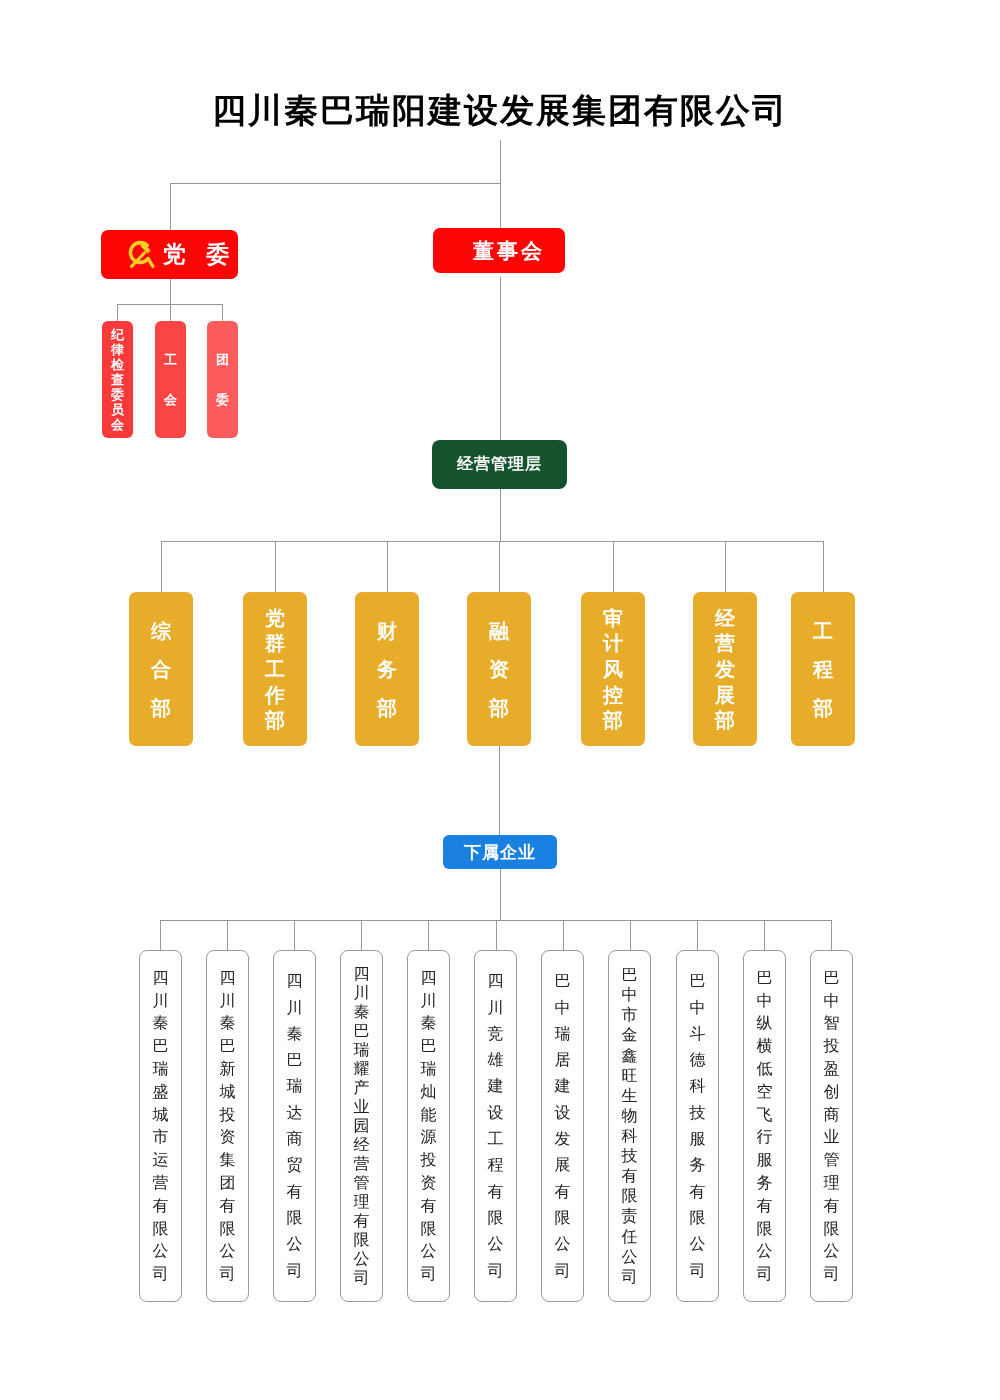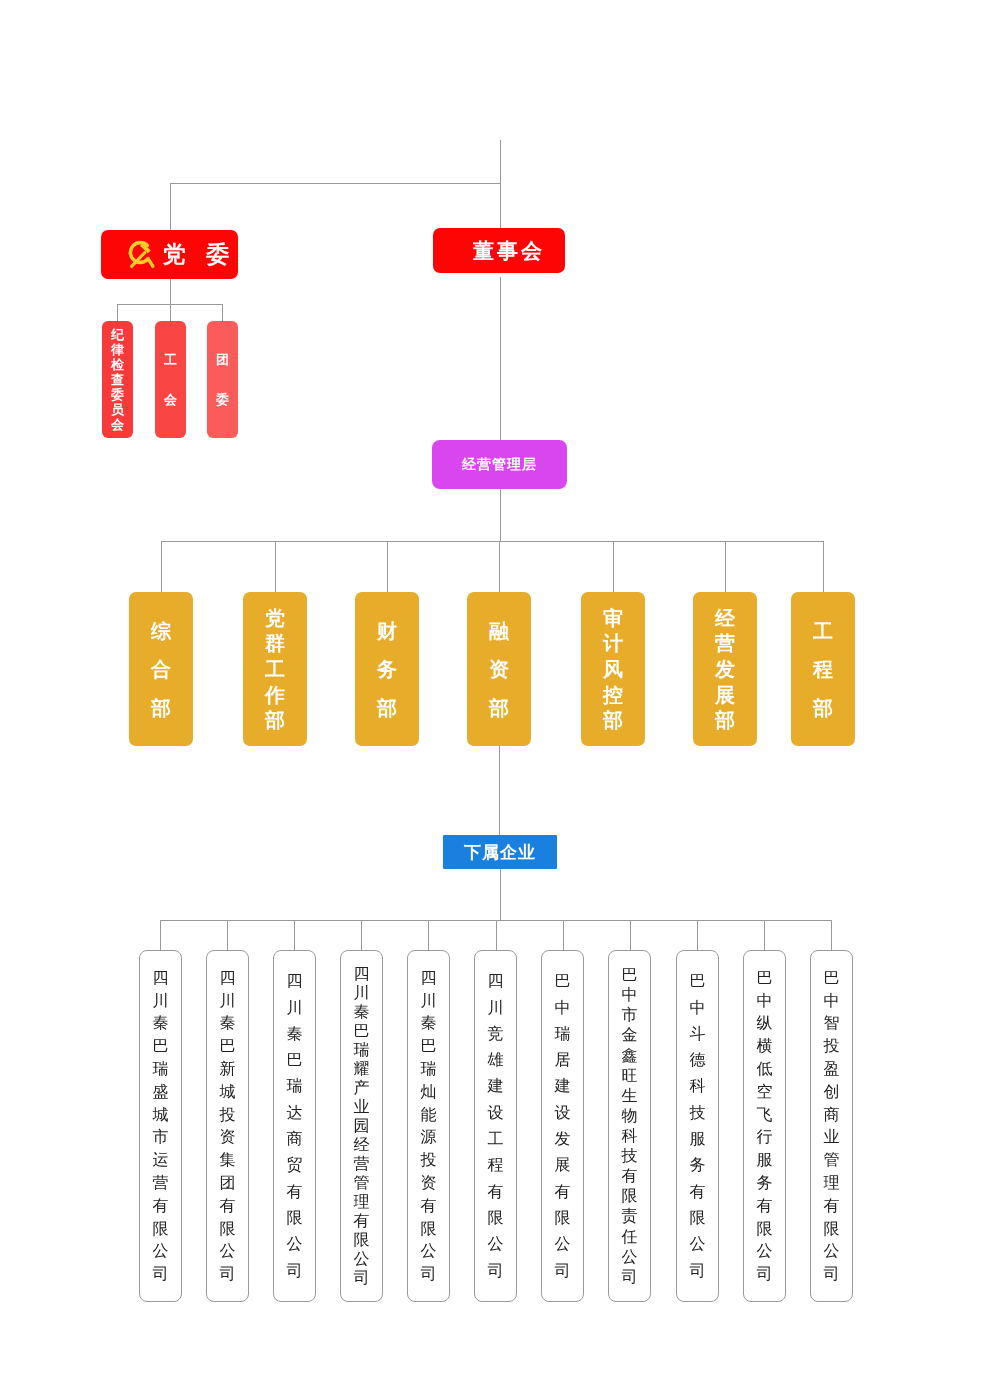--- a/index.html
+++ b/index.html
@@ -29,37 +29,38 @@
   .party-emblem{width:30px;height:30px;flex:0 0 auto;margin-left:2px;}
   
   .vbox{flex-direction:column;justify-content:space-evenly;align-items:center;}
   .vbox span{display:block;line-height:1;}
   
   .sub-red{width:31px;height:117px;top:321px;border-radius:6px;color:#fff;font-size:13px;font-weight:700;padding:5px 0;}
   .sub-red-0{left:102px;background:#f93a3a;}
   .sub-red-1{left:155px;background:#fa4545;}
   .sub-red-2{left:207px;background:#fb5b5b;}
   
-  .mgmt-box{left:432px;top:440px;width:135px;height:49px;background:#d946ef;border-radius:8px;color:#fff;font-size:14px;font-weight:700;letter-spacing:1px;}
-  .subs-box{left:443px;top:835px;width:114px;height:34px;background:#1a80df;border-radius:1px;color:#fff;font-size:17px;font-weight:700;letter-spacing:1px;}
+  .mgmt-box{left:432px;top:440px;width:135px;height:49px;background:#14532d;border-radius:8px;color:#fff;font-size:16px;font-weight:700;letter-spacing:1px;}
+  .subs-box{left:443px;top:835px;width:114px;height:34px;background:#1a80df;border-radius:6px;color:#fff;font-size:17px;font-weight:700;letter-spacing:1px;}
   
   .dept{top:592px;width:64px;height:154px;background:#e6ac2a;border-radius:7px;color:#fff;font-size:20px;font-weight:700;padding:10px 0;}
   .dept-0{left:129px;}.dept-1{left:243px;}.dept-2{left:355px;}.dept-3{left:467px;}
   .dept-4{left:581px;}.dept-5{left:693px;}.dept-6{left:791px;}
   
   .company{top:950px;width:43px;height:352px;background:#fff;border:1px solid #9a9a9a;border-radius:8px;color:#222;font-size:16px;padding:12px 0;}
   .co-0{left:139px;}.co-1{left:206px;}.co-2{left:273px;}.co-3{left:340px;}
   .co-4{left:407px;}.co-5{left:474px;}.co-6{left:541px;}.co-7{left:608px;}
   .co-8{left:676px;}.co-9{left:743px;}.co-10{left:810px;}
 </style>
 </head>
 <body>
 
 <div id="canvas">
 
+  <div class="org-title">四川秦巴瑞阳建设发展集团有限公司</div>
 
   <svg class="connectors">
 
     <line x1="500" y1="140" x2="500" y2="183"></line>
     <line x1="170" y1="183" x2="500" y2="183"></line>
     <line x1="170" y1="183" x2="170" y2="230"></line>
     <line x1="500" y1="183" x2="500" y2="232"></line>
 
     <line x1="170" y1="279" x2="170" y2="304"></line>
     <line x1="117" y1="304" x2="222" y2="304"></line>

